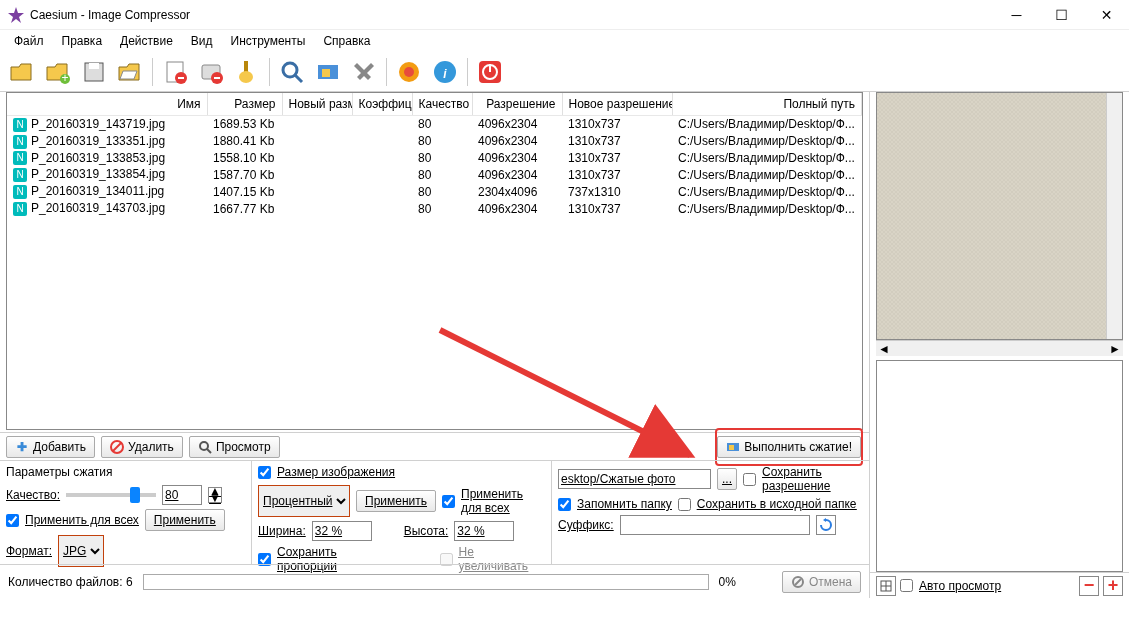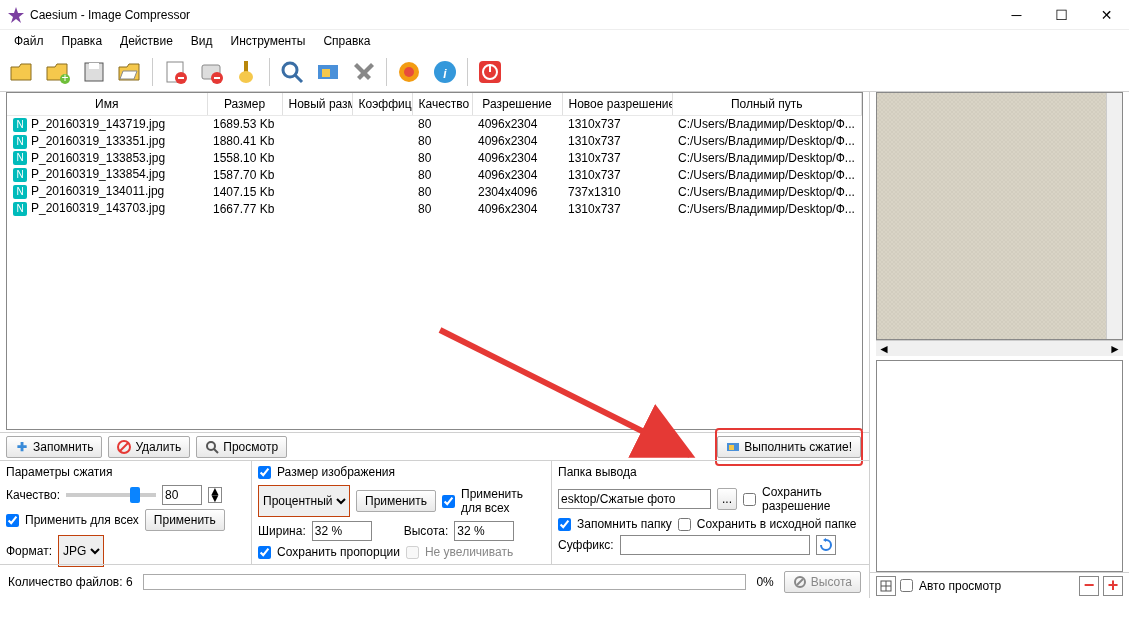--- a/index.html
+++ b/index.html
@@ -12,49 +12,49 @@
 .menubar { height: 22px; display: flex; align-items: center; padding: 0 6px; gap: 2px; font-size: 12px; }
 .menubar span { padding: 2px 8px; }
 .toolbar { height: 40px; display: flex; align-items: center; padding: 2px 6px; gap: 4px; border-bottom: 1px solid #d0d0d0; }
 .tbtn { width: 32px; height: 32px; display: flex; align-items: center; justify-content: center; }
 .sep { width: 1px; height: 28px; background: #ccc; margin: 0 2px; }
 .mainrow { display: flex; height: 506px; }
 .leftcol { width: 870px; display: flex; flex-direction: column; border-right: 1px solid #d0d0d0; }
 .rightcol { flex: 1; display: flex; flex-direction: column; }
 .tablewrap { flex: 1; border: 1px solid #888; margin: 0 6px 2px 6px; overflow: hidden; background: #fff; }
 table { width: 100%; border-collapse: collapse; table-layout: fixed; }
-th { text-align: center; font-weight: normal; padding: 4px 6px; border-right: 1px solid #e0e0e0; background: #fff; white-space: nowrap; overflow: hidden; font-size: 12px; border-bottom: 1px solid #e8e8e8; margin-top: 39px;}
+th { text-align: right; font-weight: normal; padding: 4px 6px; border-right: 1px solid #e0e0e0; background: #fff; white-space: nowrap; overflow: hidden; font-size: 12px; border-bottom: 1px solid #e8e8e8; margin-top: 39px;}
 td { padding: 1px 6px; white-space: nowrap; overflow: hidden; text-overflow: ellipsis; font-size: 12px; }
 .nicon { display:inline-block; width:14px; height:14px; background:#0bb; color:#fff; text-align:center; line-height:14px; font-size:10px; border-radius:2px; vertical-align:middle; margin-right:4px;}
 .listbtns { height: 28px; display: flex; align-items: center; padding: 0 6px; gap: 6px; border-top: 1px solid #d0d0d0; }
 .btn { display: inline-flex; align-items: center; gap: 4px; padding: 2px 8px; border: 1px solid #aaa; background: linear-gradient(#fff,#e8e8e8); border-radius: 2px; font-size: 12px; height: 22px; cursor:pointer;}
 .btn .ic { width:14px; height:14px; display:inline-flex; align-items:center; justify-content:center;}
 .compressbtn-wrap { border: 2px solid #e53935; border-radius: 4px; padding: 6px 0; margin-left: auto; }
 .panels { display: flex; border-top: 1px solid #d0d0d0; height: 104px; }
 .panel { border-right: 1px solid #d0d0d0; padding: 4px 6px; display:flex; flex-direction:column; gap:4px;}
 .panel:last-child { border-right:none; }
 .panel-title { font-size: 12px; margin-bottom: 2px; }
-.row { display: flex; align-items: center; gap: 6px; }
+.row { display: flex; align-items: center; gap: 6px; text-decoration: underline; }
 .slider { -webkit-appearance:none; width:90px; height:4px; background:#ccc; }
 .slider::-webkit-slider-thumb { -webkit-appearance:none; width:10px; height:16px; background:#0a84ff; border-radius:2px;}
 input[type="text"].spin { width:40px; height:20px; border:1px solid #888; padding:0 2px;}
 select { height:32px; border:1px solid #c2410c; font-size:12px;}
 input[type="checkbox"] { width:13px; height:13px; }
 input[type="text"].wide { height:20px; border:1px solid #888; padding:0 2px;}
 .bottombar { height: 34px; display: flex; align-items: center; padding: 16px 8px; gap: 10px; border-top: 1px solid #d0d0d0; }
 .progress { flex:1; height:16px; border:1px solid #aaa; background:#fff;}
 .preview-top { flex: 0 0 248px; border: 1px solid #888; margin: 0 6px 0 6px; background: #d6d1c4; position:relative; overflow:auto;}
 .preview-top .texture { position:absolute; inset:0; background: repeating-conic-gradient(#d9d4c6 0% 25%, #d2cdbf 0% 50%) 0 0/4px 4px;}
 .hscroll { height:16px; border-top:1px solid #ccc; background:#f0f0f0; margin:0 6px; display:flex; justify-content:space-between; align-items:center; padding:0 2px;}
 .preview-bot { flex:1; border:1px solid #888; margin:4px 6px 0 6px; background:#fff;}
 .preview-ctrl { height:26px; display:flex; align-items:center; gap:4px; padding:0 6px; border-top:1px solid #d0d0d0;}
 .sq { width:20px; height:20px; border:1px solid #888; display:flex; align-items:center; justify-content:center; background:#fff;}
 .flexspace { flex:1; }
 .arrow-annotation { position:absolute; pointer-events:none; z-index:100;}
-.greyed { color:#888; }
+.greyed { color:#888;margin-left:36px; }
 </style>
 </head>
 <body>
 
 <div class="titlebar">
   <span class="logo">
     <svg viewBox="0 0 16 16">
         <path fill="#7b3fa0" d="M8 0 L10 6 L16 6 L11 10 L13 16 L8 12 L3 16 L5 10 L0 6 L6 6 Z"></path>
       </svg>
   </span>
@@ -250,21 +250,21 @@
               <td>1310x737</td>
               <td>C:/Users/Владимир/Desktop/Ф...</td>
             </tr>
           </tbody>
       </table>
     </div>
 
     <div class="listbtns">
       <div class="btn">
           <span class="ic" style="color:#3a8bd8;font-weight:bold">✚</span>
-          <span>Запомнить</span>
+          <span>Добавить</span>
         </div>
       <div class="btn">
           <span class="ic">
             <svg width="14" height="14">
               <circle cx="7" cy="7" r="6" fill="none" stroke="#e53935" stroke-width="2"></circle>
               <line x1="3" y1="11" x2="11" y2="3" stroke="#e53935" stroke-width="2"></line>
             </svg>
           </span>
           <span>Удалить</span>
         </div>
@@ -346,21 +346,20 @@
               <span>Сохранить пропорции</span>
             </label>
           <label class="row greyed">
               <input type="checkbox" disabled="" style=""> 
               <span>Не увеличивать</span>
             </label>
         </div>
       </div>
 
       <div class="panel" style="flex:1">
-        <div class="panel-title">Папка вывода</div>
         <div class="row">
           <input type="text" class="wide" style="width: 153px;" value="esktop/Сжатые фото">
           <div class="btn" style="padding:2px 4px">
               <span>...</span>
             </div>
           <label class="row">
               <input type="checkbox" style=""> 
               <span>Сохранить разрешение</span>
             </label>
         </div>
@@ -391,21 +390,21 @@
       <span>Количество файлов: 6</span>
       <div class="progress"></div>
       <span>0%</span>
       <div class="btn greyed">
           <span class="ic">
             <svg width="12" height="12">
               <circle cx="6" cy="6" r="5" fill="none" stroke="#888" stroke-width="2"></circle>
               <line x1="3" y1="9" x2="9" y2="3" stroke="#888" stroke-width="2"></line>
             </svg>
           </span>
-          <span>Высота</span>
+          <span>Отмена</span>
         </div>
     </div>
   </div>
 
   <div class="rightcol">
     <div class="preview-top">
       <div class="texture"></div>
       <div style="position:absolute;right:0;top:0;bottom:0;width:16px;background:#f0f0f0;border-left:1px solid #ccc;"></div>
     </div>
     <div class="hscroll">

